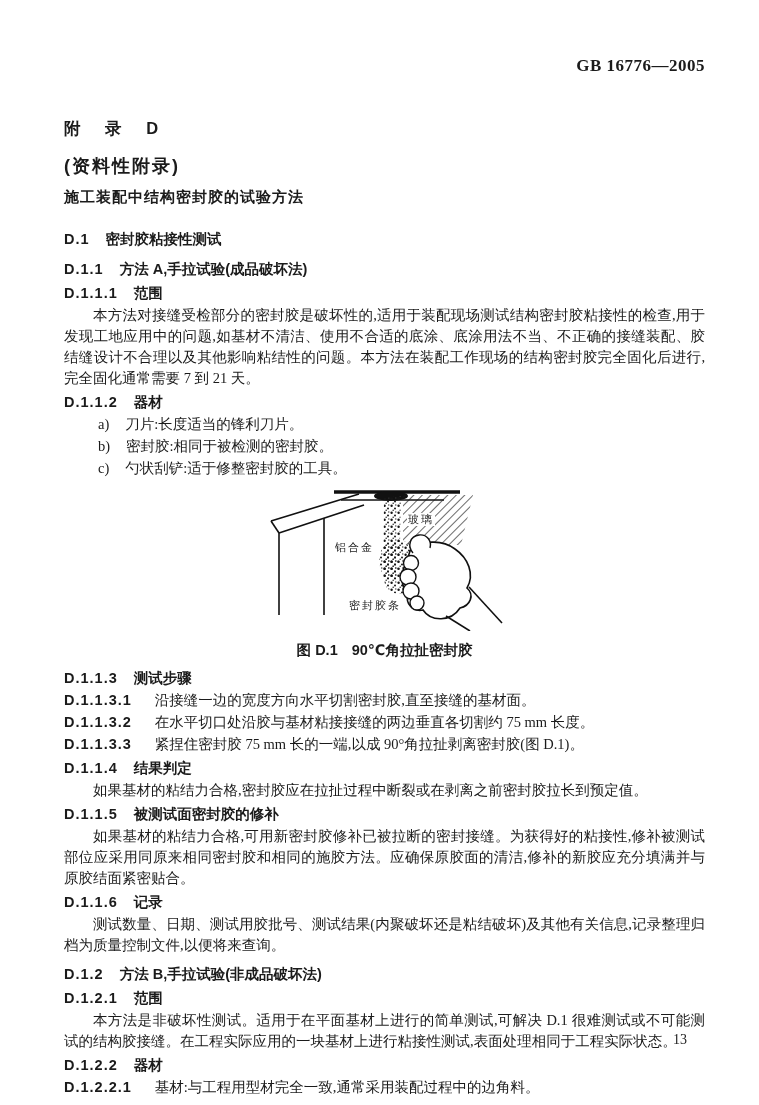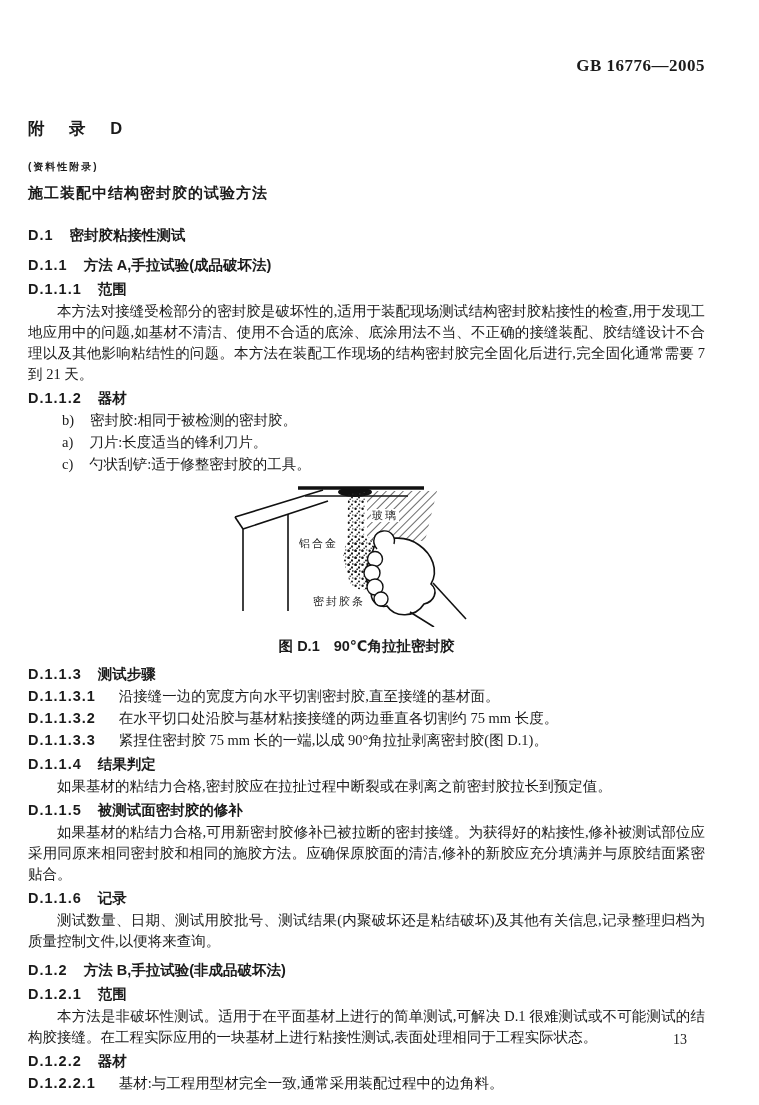--- a/index.html
+++ b/index.html
@@ -1,34 +1,34 @@
 <!DOCTYPE html>
 <html><head>
 <meta charset="utf-8">
 <style>
   html,body{margin:0;padding:0;background:#ffffff;}
   .page{
     position:relative;
     width:759px;height:1105px;
     background:#fff;
     box-sizing:border-box;
-    padding:56px 54px 0 28px;
+    padding:56px 54px 0 64px;
     overflow:hidden;
     color:#1b1b1b;
     font-family:"Liberation Serif","DejaVu Serif",serif;
   }
   .doc-header{
     text-align:right;
     font-weight:700;
     font-size:17px;
     letter-spacing:.5px;
   }
   .title-block{text-align:left;margin-top:42px;}
   .title-1{font-family:"Liberation Sans","DejaVu Sans",sans-serif;font-weight:700;font-size:16.5px;letter-spacing:10px;}
-  .title-2{font-family:"Liberation Sans","DejaVu Sans",sans-serif;font-weight:700;font-size:10px;margin-top:20px;letter-spacing:2px;}
+  .title-2{font-family:"Liberation Sans","DejaVu Sans",sans-serif;font-weight:700;font-size:18px;margin-top:14px;letter-spacing:2px;}
   .title-3{font-family:"Liberation Sans","DejaVu Sans",sans-serif;font-weight:700;font-size:15px;margin-top:10px;letter-spacing:1px;}
   .content{
     margin-top:22px;
     font-size:14.5px;
     line-height:21px;
     text-align:justify;
   }
   .blk{margin:1px 0;}
   .h2,.h3,.h4,.step .num,.caption{
     font-family:"Liberation Sans","DejaVu Sans",sans-serif;
@@ -94,24 +94,24 @@
       <span class="num">D.1.1.1</span><span>范围</span>
     </div>
 
     <div class="blk p">本方法对接缝受检部分的密封胶是破坏性的,适用于装配现场测试结构密封胶粘接性的检查,用于发现工地应用中的问题,如基材不清洁、使用不合适的底涂、底涂用法不当、不正确的接缝装配、胶结缝设计不合理以及其他影响粘结性的问题。本方法在装配工作现场的结构密封胶完全固化后进行,完全固化通常需要 7 到 21 天。</div>
 
     <div class="blk h4">
       <span class="num">D.1.1.2</span><span>器材</span>
     </div>
 
     <div class="blk li">
+      <span class="num">a)</span><span>刀片:长度适当的锋利刀片。</span>
+    </div>
+    <div class="blk li">
       <span class="num">b)</span><span>密封胶:相同于被检测的密封胶。</span>
-    </div>
-    <div class="blk li">
-      <span class="num">a)</span><span>刀片:长度适当的锋利刀片。</span>
     </div>
     <div class="blk li">
       <span class="num">c)</span><span>勺状刮铲:适于修整密封胶的工具。</span>
     </div>
 
     <div class="fig">
       <svg width="270" height="148" viewBox="0 0 270 148">
         <defs>
           <pattern id="hatch" width="6" height="6" patternUnits="userSpaceOnUse" patternTransform="rotate(45)">
             <line x1="0" y1="0" x2="0" y2="6" stroke="#1a1a1a" stroke-width="1.3"></line>

